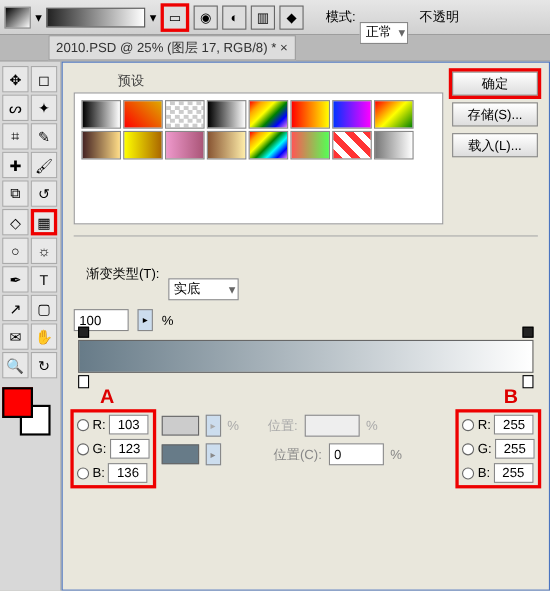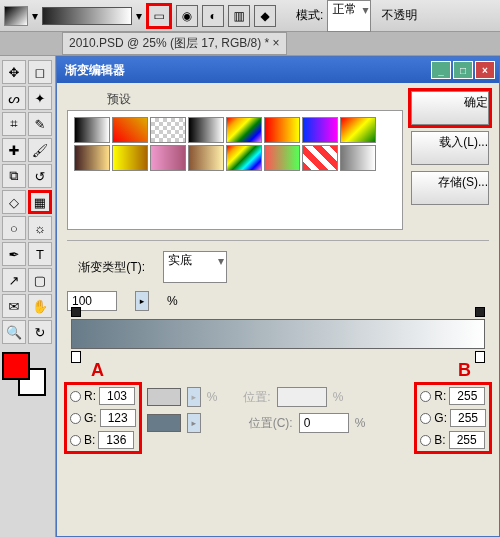--- a/index.html
+++ b/index.html
@@ -4,25 +4,25 @@
 <style>
 * { box-sizing: border-box; margin: 0; padding: 0; font-family: "SimSun", Arial, sans-serif; font-size: 12px; }
 body { background: #c0c0c0; width: 500px; height: 537px; overflow: hidden; }
 
 .topbar { height: 32px; background: linear-gradient(#e6e6e6,#d0d0d0); display: flex; align-items: center; gap: 4px; padding: 2px 4px; border-bottom: 1px solid #999; }
 .swatch-box { width: 24px; height: 20px; border: 1px solid #888; background: linear-gradient(135deg,#000,#fff); }
 .grad-preview { width: 90px; height: 18px; border: 1px solid #555; background: linear-gradient(90deg,#222,#fff); }
 .grad-style-btn { width: 22px; height: 22px; border: 1px solid #666; display: flex; align-items: center; justify-content: center; background:#ddd; cursor:pointer; }
 .grad-style-btn.sel { border: 3px solid #e00; width:26px; height:26px; }
 .mode-label { margin-left: 16px; }
-.select { height: 32px; border:1px solid #888; background:#fff; padding:0 14px 0 4px; position:relative; }
+.select { height: 20px; border:1px solid #888; background:#fff; padding:0 14px 0 4px; position:relative;margin-top:28px; }
 .select::after { content:"▾"; position:absolute; right:2px; top:2px; color:#666; }
 .opacity-label { margin-left:6px; }
 
-.docbar { height: 24px; background: #b8b8b8; display:flex; align-items:center; padding-left: 62px; font-size:11px; color:#333; border-bottom:1px solid #999; }
+.docbar { height: 24px; background: #b8b8b8; display:flex; align-items:center; padding-left: 44px; font-size:11px; color:#333; border-bottom:1px solid #999; }
 .doc-tab { background:#ddd; border:1px solid #999; padding:2px 6px; }
 
 .main { display:flex; height: calc(537px - 56px); }
 
 .toolpanel { width:56px; background:#d8d8d8; border-right:1px solid #999; padding:4px 2px; }
 .tool-grid { display:grid; grid-template-columns: 24px 24px; gap:2px; }
 .tool { width:24px; height:24px; border:1px solid #aaa; background:#e8e8e8; display:flex; align-items:center; justify-content:center; font-size:13px; cursor:pointer; }
 .tool.highlight { border:3px solid #e00; }
 .fgbg { margin-top:8px; position:relative; width:44px; height:44px; }
 .fg { position:absolute; width:28px; height:28px; border:2px solid #000; background:#f00; top:0; left:0; }
@@ -34,30 +34,30 @@
 .win-btn { width:20px; height:18px; margin-left:2px; border:1px solid #fff; background:#5a8; color:#fff; font-size:10px; display:flex; align-items:center; justify-content:center; cursor:pointer; }
 .win-btn.close { background:#c44; }
 
 .dlg-body { flex:1; padding:8px 10px; position:relative; }
 .presets-area { display:flex; gap:8px; }
 .presets-left { flex:1; }
 .preset-label { color:#404040; margin-bottom:2px;margin-left:40px; }
 .preset-grid { border:1px solid #999; background:#fff; padding:6px; display:grid; grid-template-columns: repeat(8, 36px); grid-auto-rows: 26px; gap:2px; height:120px; }
 .preset { border:1px solid #888; }
 .btn-col { display:flex; flex-direction:column; gap:6px; }
-.dlg-btn { width:78px; height:34px; border:1px solid #888; background:linear-gradient(#fff,#ddd); cursor:pointer; text-align:right; line-height:20px; }
+.dlg-btn { width:78px; height:22px; border:1px solid #888; background:linear-gradient(#fff,#ddd); cursor:pointer; text-align:center; line-height:20px; }
 .dlg-btn.highlight { outline:3px solid #e00; }
 
 .name-row { display:flex; align-items:center; gap:6px; margin-top:14px; }
 .txt-input { flex:1; height:20px; border:1px solid #888; background:#fff; padding:0 4px; }
 .new-btn { width:78px; }
 
 .sep { border-top:1px solid #aaa; margin:10px 0; }
 
-.row { display:flex; align-items:center; gap:18px; margin-bottom:8px; }
+.row { display:flex; align-items:center; gap:8px; margin-bottom:8px; }
 .row label { width:78px; text-align:right; }
 .small-input { width:50px; height:20px; border:1px solid #888; background:#fff; padding:0 4px; }
 .arrow-btn { width:14px; height:20px; border:1px solid #888; background:#cde; cursor:pointer; display:flex; align-items:center; justify-content:center; font-size:9px; }
 
 .grad-bar-wrap { margin: 6px 4px 4px 4px; position:relative; }
 .grad-bar { height:30px; border:1px solid #666; background: linear-gradient(90deg, rgb(103,123,136), #fff); position:relative; }
 .stop-top { position:absolute; top:-12px; width:10px; height:10px; background:#222; border:1px solid #000; }
 .stop-bot { position:absolute; bottom:-14px; width:10px; height:12px; background:#fff; border:1px solid #000; }
 .marker-a { position:absolute; bottom:-32px; left:20px; color:#d00; font-size:18px; font-weight:bold; }
 .marker-b { position:absolute; bottom:-32px; right:14px; color:#d00; font-size:18px; font-weight:bold; }
@@ -122,26 +122,20 @@
       <div class="tool">🔍</div>
       <div class="tool">↻</div>
     </div>
     <div class="fgbg">
       <div class="bg"></div>
       <div class="fg"></div>
     </div>
   </div>
 
   <div class="dialog">
-    <div class="titlebar">
-      <span class="title">渐变编辑器</span>
-      <div class="win-btn">_</div>
-      <div class="win-btn">□</div>
-      <div class="win-btn close">×</div>
-    </div>
     <div class="dlg-body">
       <div class="presets-area">
         <div class="presets-left">
           <div class="preset-label">预设</div>
           <div class="preset-grid">
             <div class="preset" style="background:linear-gradient(90deg,#000,#fff)"></div>
             <div class="preset" style="background:linear-gradient(45deg,#f00,#da0)"></div>
             <div class="preset" style="background:repeating-conic-gradient(#ccc 0 25%,#fff 0 50%) 0/8px 8px"></div>
             <div class="preset" style="background:linear-gradient(90deg,#000,#fff)"></div>
             <div class="preset" style="background:linear-gradient(135deg,red,orange,yellow,green,blue,violet)"></div>
@@ -153,22 +147,22 @@
             <div class="preset" style="background:linear-gradient(90deg,#e9c,#a57)"></div>
             <div class="preset" style="background:linear-gradient(90deg,#853,#fea)"></div>
             <div class="preset" style="background:linear-gradient(135deg,red,orange,yellow,green,cyan,blue,violet)"></div>
             <div class="preset" style="background:linear-gradient(90deg,#f55,#5f5)"></div>
             <div class="preset" style="background:repeating-linear-gradient(45deg,#f33 0 6px,#fff 6px 12px)"></div>
             <div class="preset" style="background:linear-gradient(90deg,#777,#fff)"></div>
           </div>
         </div>
         <div class="btn-col">
           <div class="dlg-btn highlight"><span>确定</span></div>
+          <div class="dlg-btn"><span>存储(S)...</span></div>
           <div class="dlg-btn"><span>载入(L)...</span></div>
-          <div class="dlg-btn"><span>存储(S)...</span></div>
         </div>
       </div>
 
 
       <div class="sep"></div>
 
       <div class="row">
         <label>渐变类型(T):</label>
         <div class="select" style="width:64px"><span>实底</span></div>
       </div>

